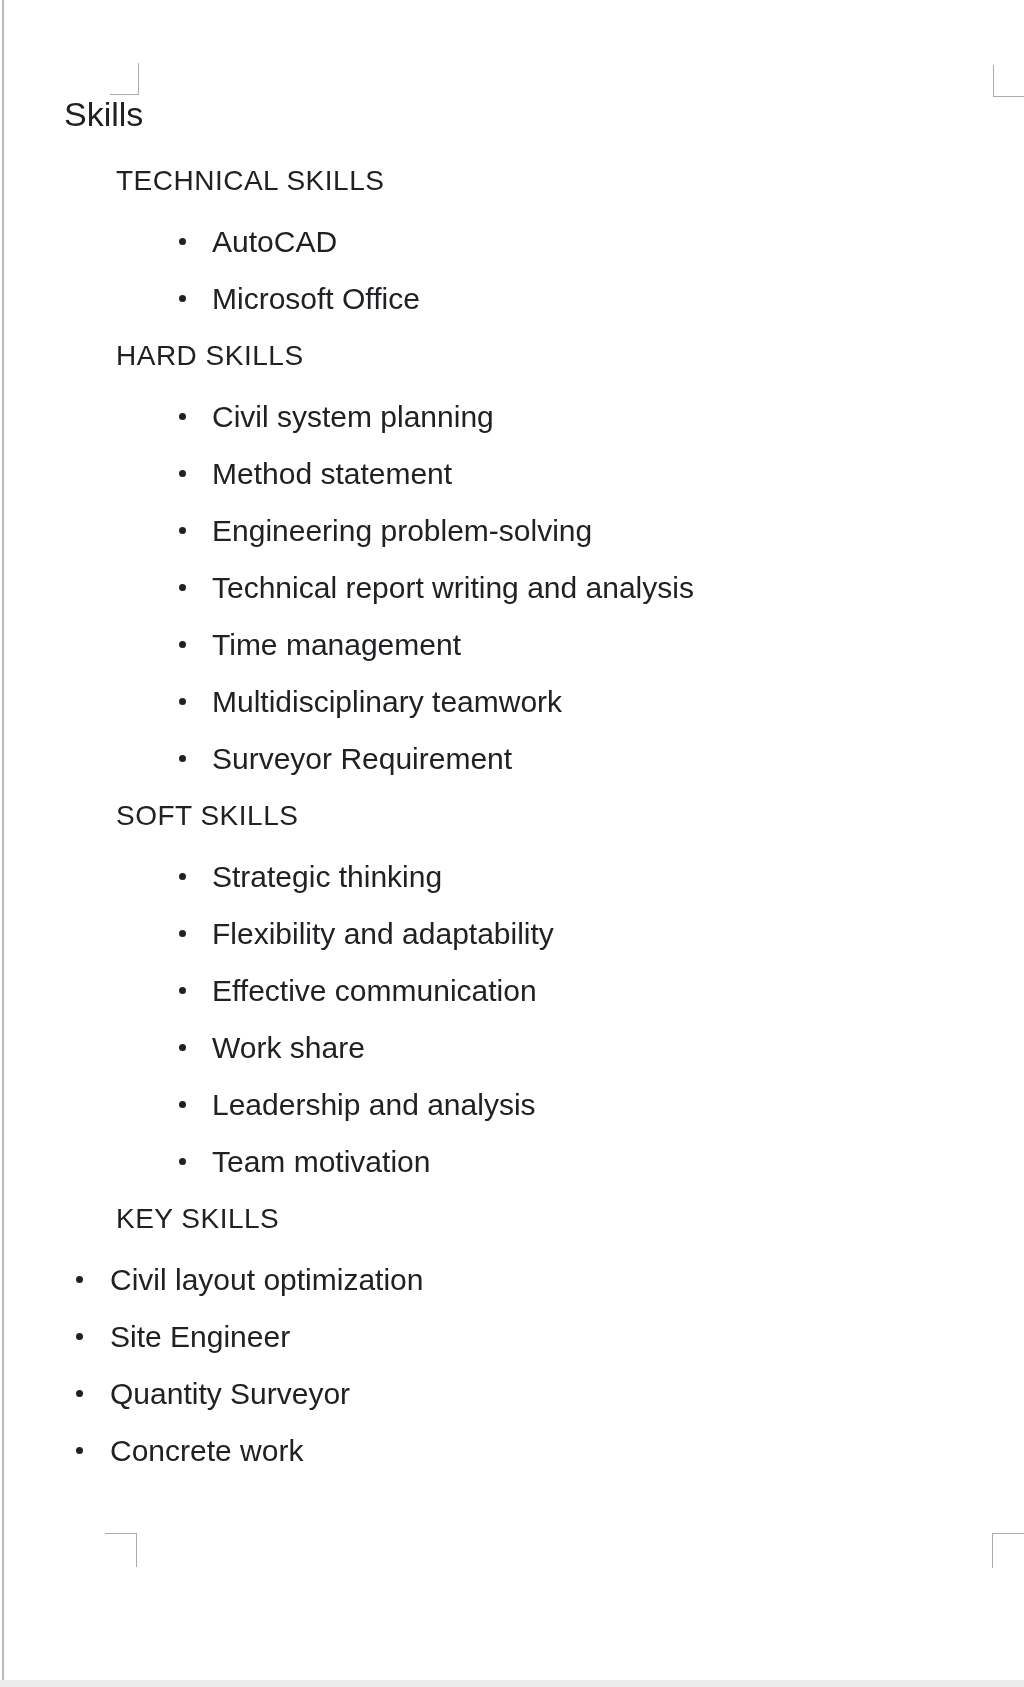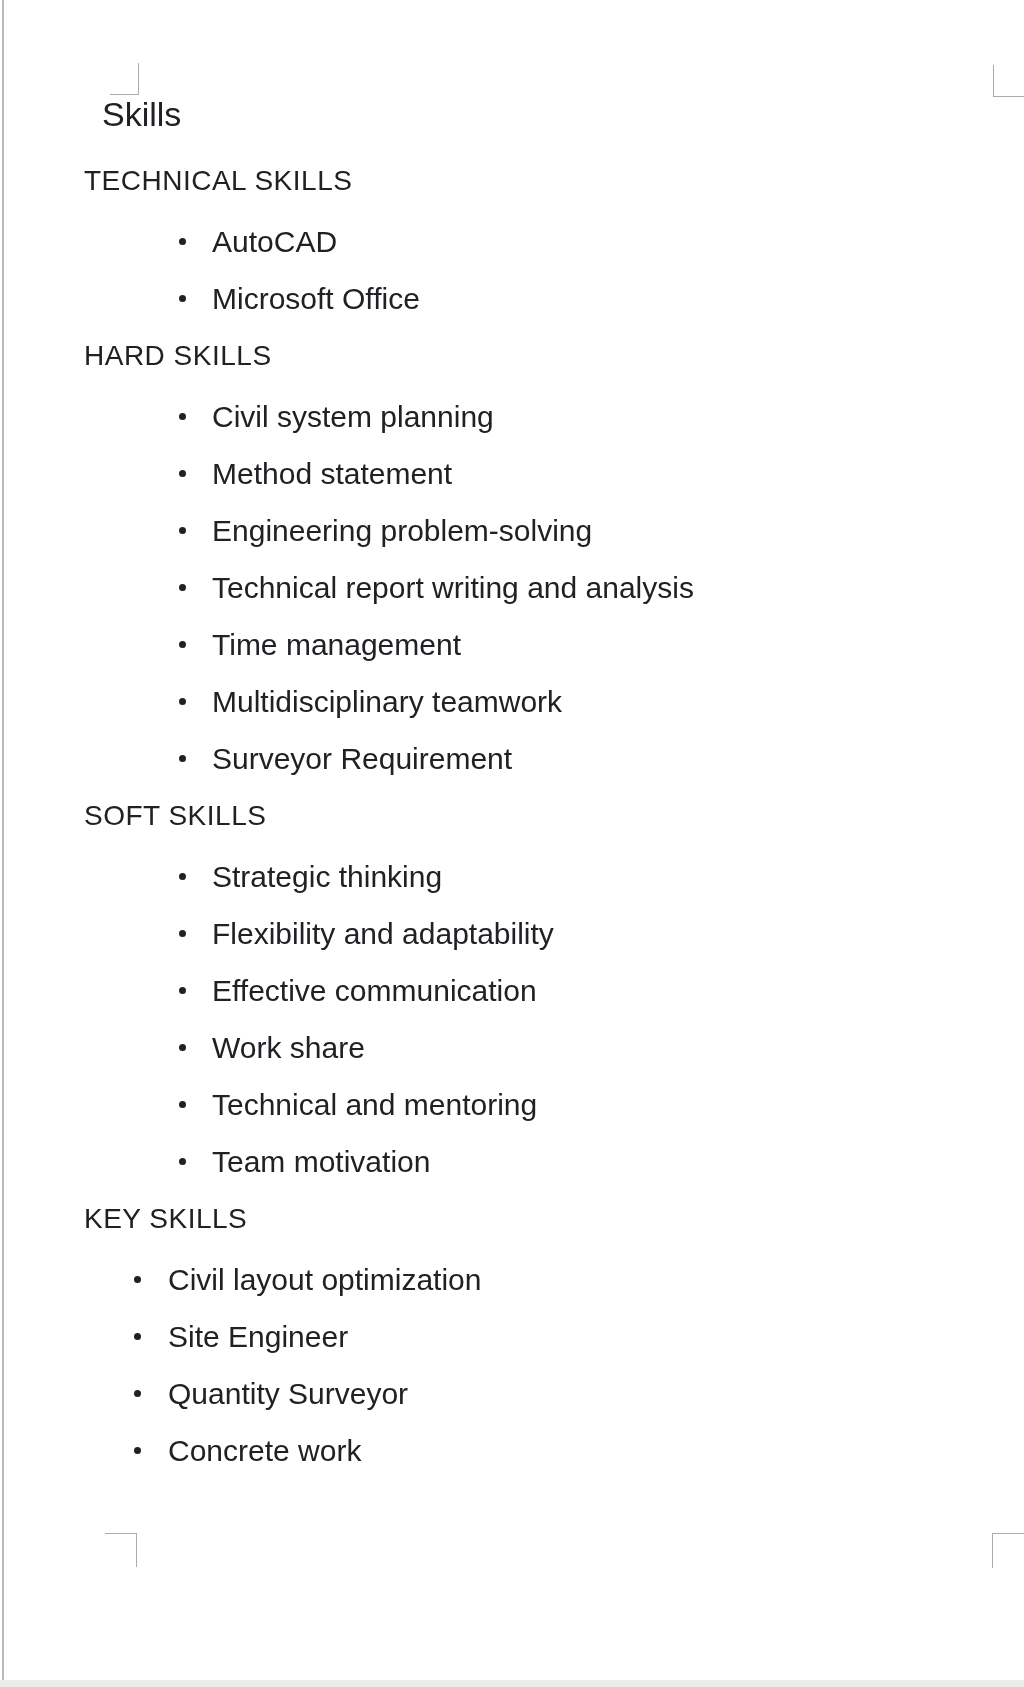--- a/index.html
+++ b/index.html
@@ -32,28 +32,28 @@
     border-right:1.5px solid var(--mark);border-bottom:1.5px solid var(--mark);}
   .crop-tr{left:993px;top:65px;width:30px;height:31px;
     border-left:1.5px solid var(--mark);border-bottom:1.5px solid var(--mark);}
   .crop-bl{left:105px;top:1533px;width:31px;height:33px;
     border-right:1.5px solid var(--mark);border-top:1.5px solid var(--mark);}
   .crop-br{left:992px;top:1533px;width:31px;height:34px;
     border-left:1.5px solid var(--mark);border-top:1.5px solid var(--mark);}
 
   .doc{position:absolute;left:0;top:86px;width:1024px;}
   .row{height:57px;display:flex;align-items:center;}
-  .title-row{padding-left:102px;font-size:34px;}
-  .heading-row{padding-left:84px;font-size:28px;letter-spacing:0.5px;}
+  .title-row{padding-left:64px;font-size:34px;}
+  .heading-row{padding-left:116px;font-size:28px;letter-spacing:0.5px;}
   .bullet-row{padding-left:179px;font-size:30px;}
   .bullet-row .dot{
     width:7px;height:7px;border-radius:50%;
     background:var(--text);flex:0 0 auto;margin-right:26px;
   }
-  .bullet-row.key-indent{padding-left:120px;margin-left:14px;}
+  .bullet-row.key-indent{padding-left:76px;}
   .bullet-row.key-indent .dot{margin-right:27px;}
   .mt9{margin-top:9px;}
   .mt4{margin-top:4px;}
 </style>
 </head>
 <body>
 
 <div class="page-left-border"></div>
 <div class="page-bottom-strip"></div>
 
@@ -118,21 +118,21 @@
   <div class="row bullet-row">
     <span class="dot"></span>
     <span>Effective communication</span>
   </div>
   <div class="row bullet-row">
     <span class="dot"></span>
     <span>Work share</span>
   </div>
   <div class="row bullet-row">
     <span class="dot"></span>
-    <span>Technical and mentoring</span>
+    <span>Leadership and analysis</span>
   </div>
   <div class="row bullet-row">
     <span class="dot"></span>
     <span>Team motivation</span>
   </div>
 
   <div class="row heading-row">KEY SKILLS</div>
   <div class="row bullet-row key-indent mt4">
     <span class="dot"></span>
     <span>Civil layout optimization</span>

